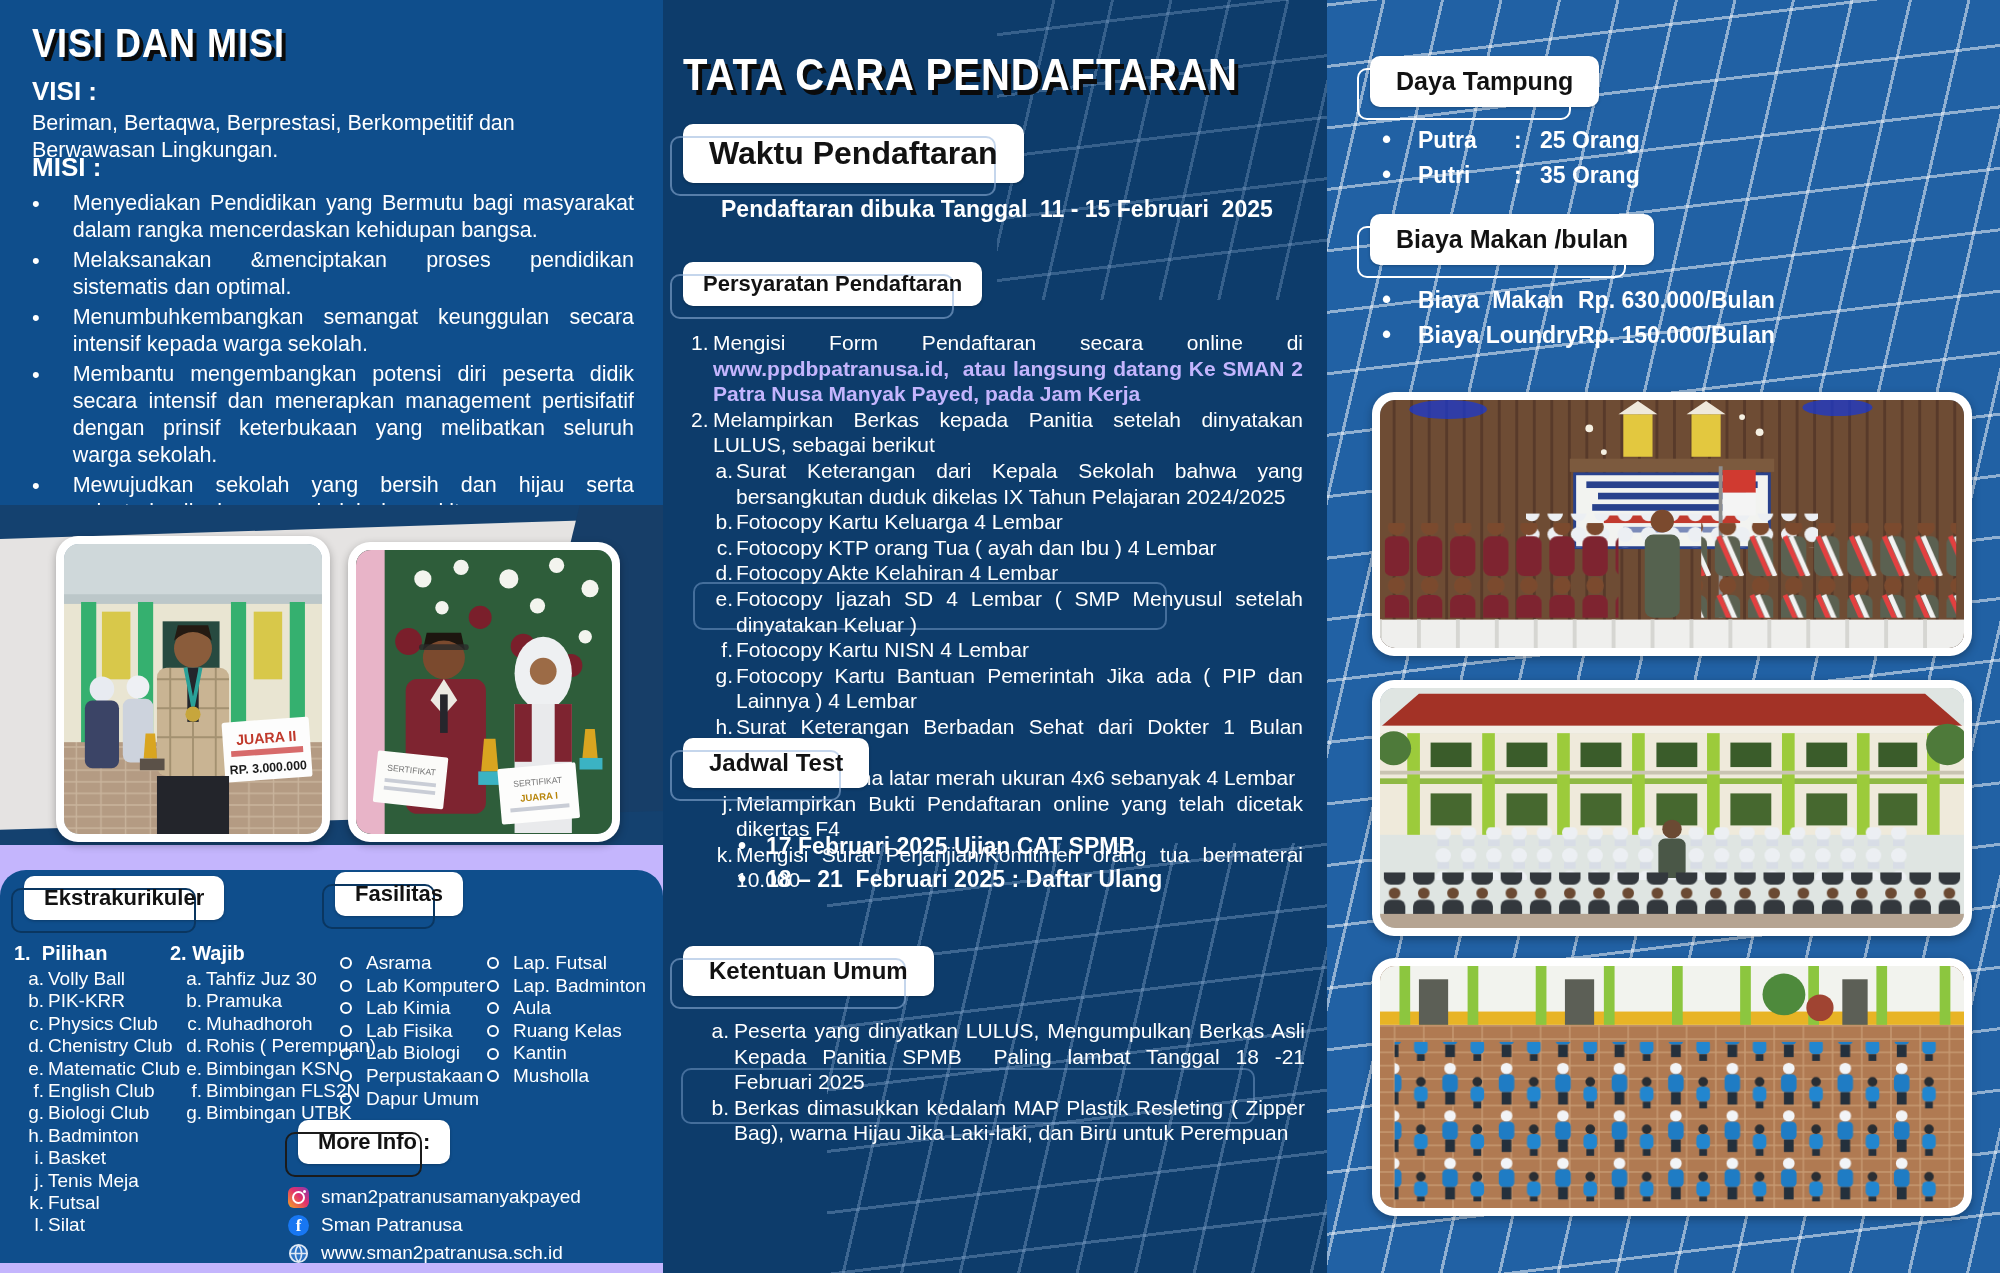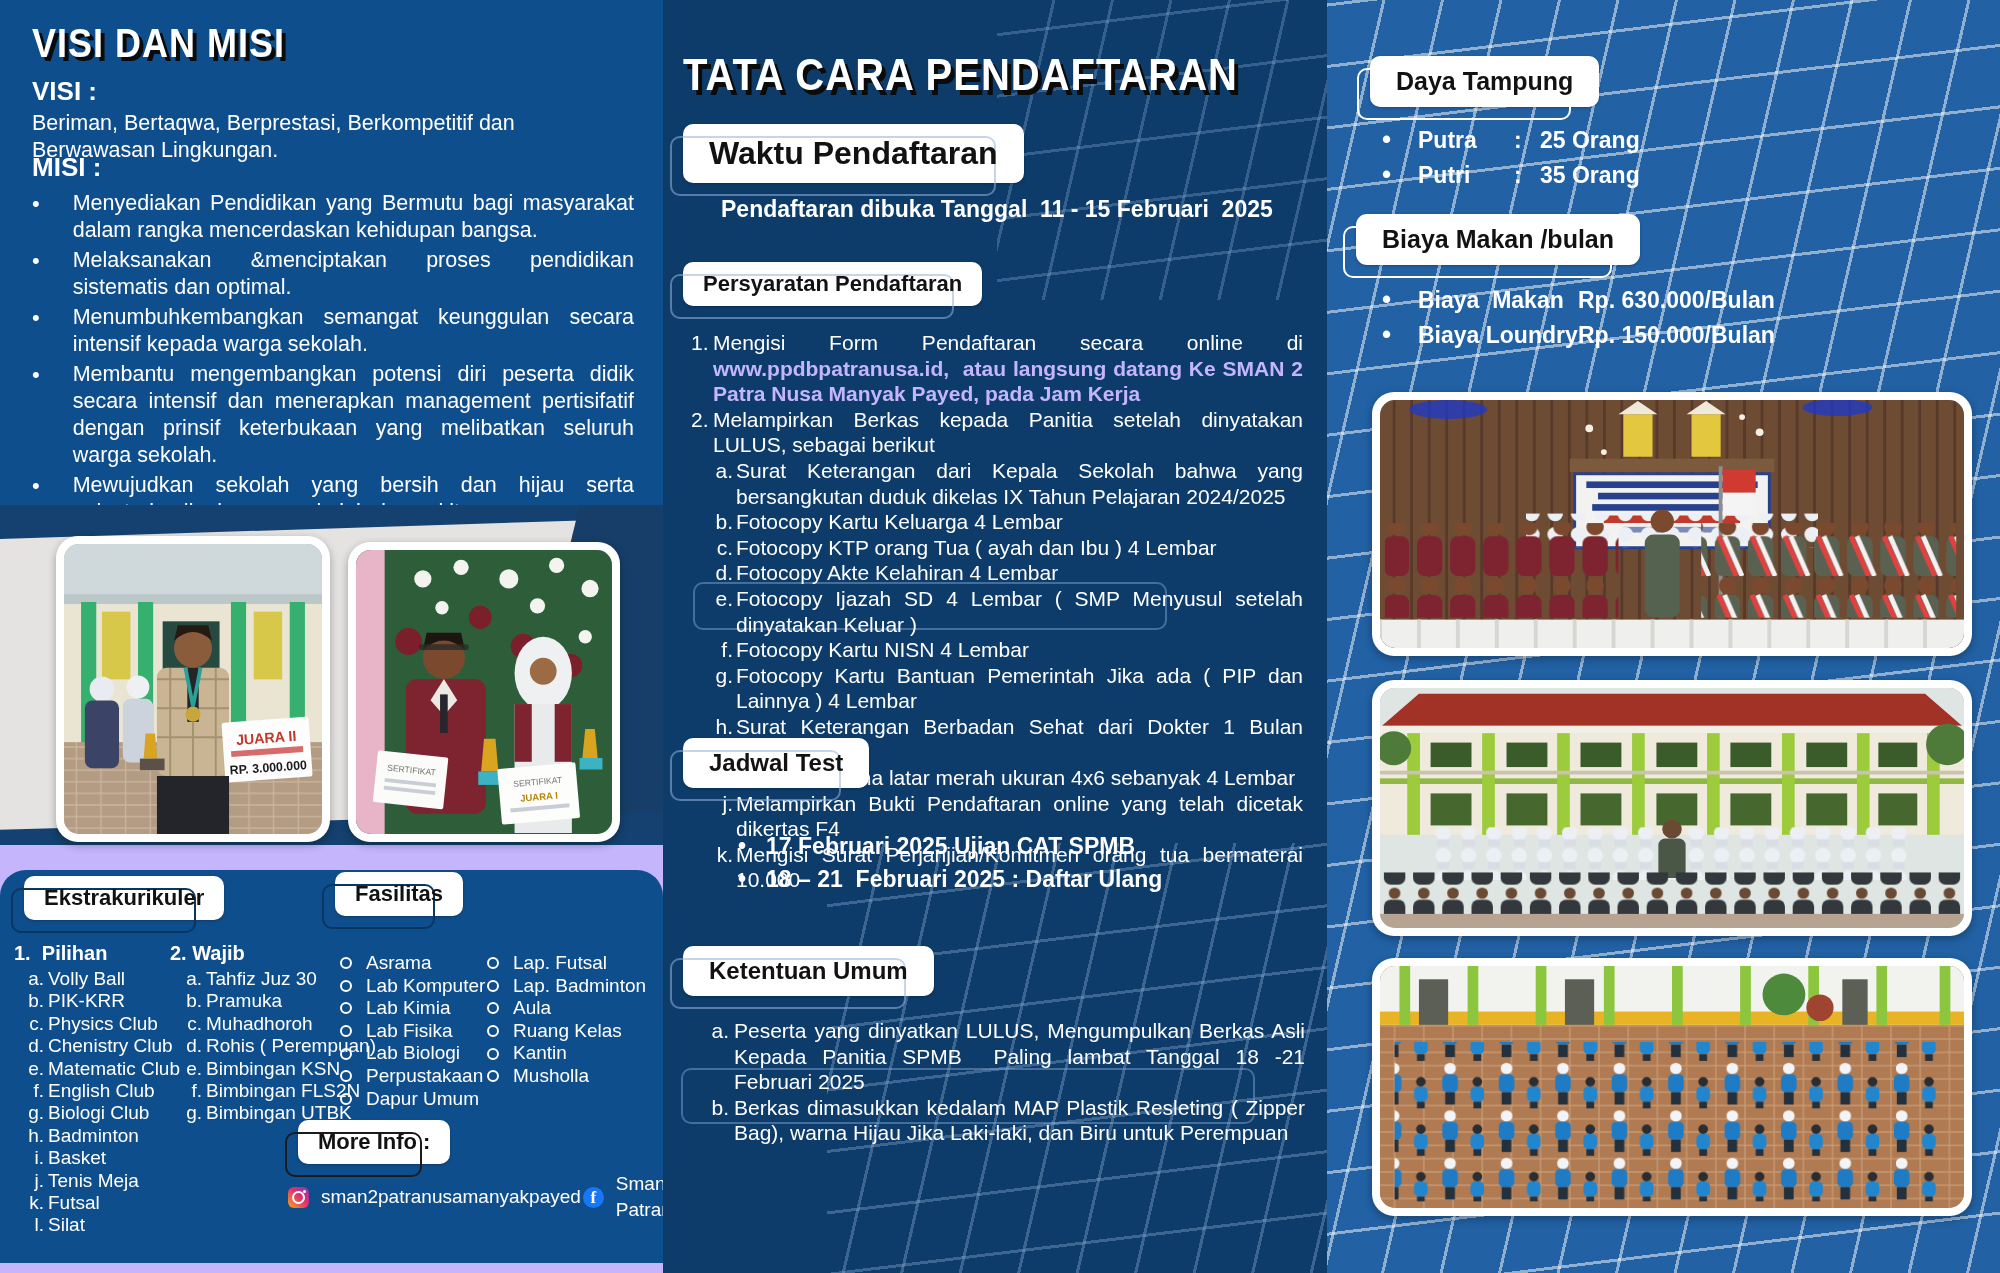--- a/index.html
+++ b/index.html
@@ -415,21 +415,21 @@
 
           <li>
             <span class="ringblt"></span>
             <span>Musholla</span>
           </li>
         </ul>
 
       <div class="label" style="left:298px;top:250px;--oc:#1b1b1b;">
         <span>More Info :</span>
       </div>
-      <div class="abs" style="left:288px;top:314px;display:flex;flex-direction:row;gap:2px;">
+      <div class="abs" style="left:288px;top:314px;display:flex;flex-direction:column;gap:2px;">
         <div class="social-row">
           <span class="sicon ig"></span>
           <span>sman2patranusamanyakpayed</span>
         </div>
         <div class="social-row">
           <span class="sicon fb"></span>
           <span>Sman Patranusa</span>
         </div>
         <div class="social-row">
           <span class="sicon" style="border-radius:50%;">
@@ -579,21 +579,21 @@
         <span>25 Orang</span>
       </div>
       <div class="kv">
         <span class="blt"></span>
         <span class="k1">Putri</span>
         <span class="sep">:</span>
         <span>35 Orang</span>
       </div>
     </div>
 
-    <div class="label" style="left:29px;top:214px;font-size:25px;padding:11px 26px;border-radius:11px;">
+    <div class="label" style="left:43px;top:214px;font-size:25px;padding:11px 26px;">
       <span>Biaya Makan /bulan</span>
     </div>
     <div class="abs" style="left:55px;top:282px;">
       <div class="kv">
         <span class="blt"></span>
         <span class="k2 pre">Biaya  Makan</span>
         <span>Rp. 630.000/Bulan</span>
       </div>
       <div class="kv">
         <span class="blt"></span>

